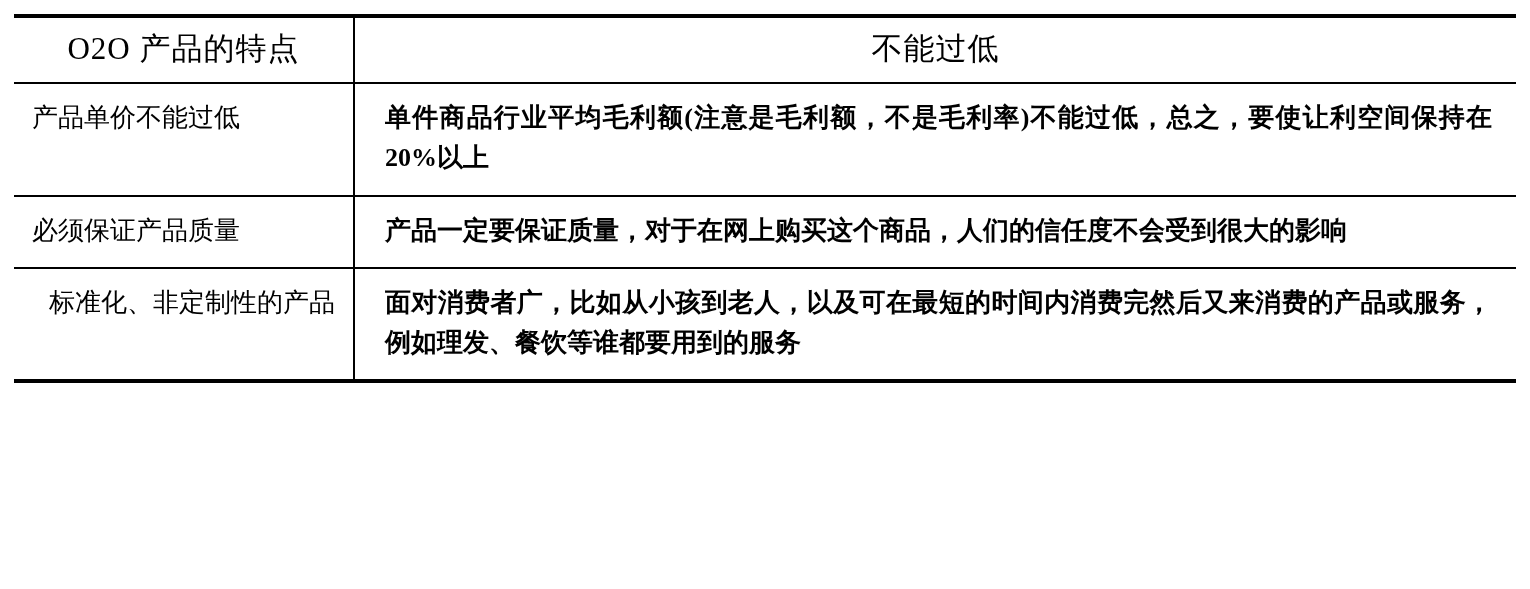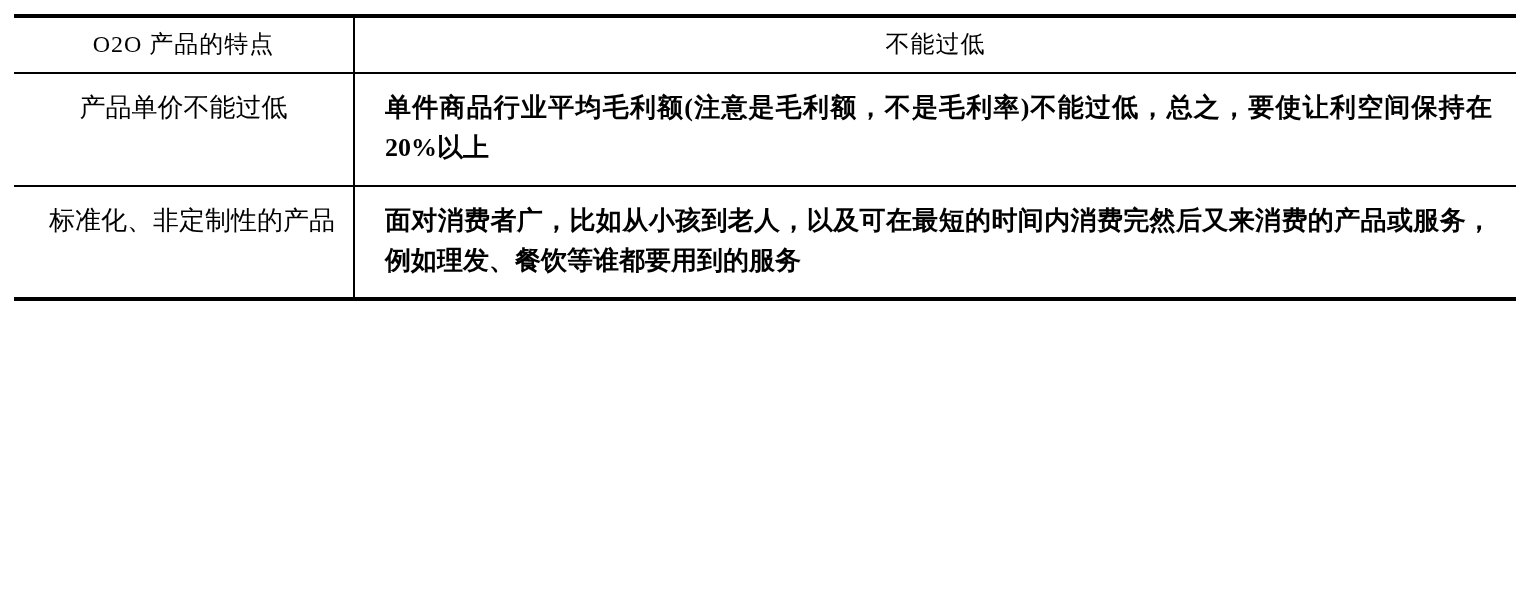--- a/index.html
+++ b/index.html
@@ -27,42 +27,42 @@
     margin-top: 14px;
   }
   table.spec-table col.col-feature { width: 340px; }
   table.spec-table col.col-desc { width: 1162px; }
 
   
   table.spec-table thead tr.header-row th {
     border-top: 4px solid #000;
     border-bottom: 2px solid #000;
     padding: 10px 0 12px 0;
-    font-size: 24px;
+    font-size: 31px;
     font-weight: normal;
     text-align: center;
     vertical-align: middle;
     letter-spacing: 1px;
   }
   table.spec-table thead tr.header-row th.th-feature {
     border-right: 2px solid #000;
   }
   table.spec-table tbody td {
     border-bottom: 2px solid #000;
     padding: 14px 0 16px 0;
     font-size: 26px;
     line-height: 1.55;
     vertical-align: top;
   }
   table.spec-table tbody tr:last-child td {
     border-bottom: 4px solid #000;
   }
   table.spec-table tbody td.cell-feature {
     border-right: 2px solid #000;
-    text-align: center;
+    text-align: left;
     padding-left: 18px;
     padding-right: 18px;
   }
   table.spec-table tbody td.cell-feature.align-left {
     text-align: right;
     padding-left: 34px;
   }
   table.spec-table tbody td.cell-desc {
     padding-left: 30px;
     padding-right: 24px;
@@ -95,20 +95,28 @@
     <tbody>
       <tr>
         <td class="cell-feature">
           <span class="feature-text">产品单价不能过低</span>
         </td>
         <td class="cell-desc">
           <span class="desc-text">单件商品行业平均毛利额(注意是毛利额，不是毛利率)不能过低，总之，要使让利空间保持在 20%以上</span>
         </td>
       </tr>
       <tr>
+        <td class="cell-feature">
+          <span class="feature-text">必须保证产品质量</span>
+        </td>
+        <td class="cell-desc">
+          <span class="desc-text">产品一定要保证质量，对于在网上购买这个商品，人们的信任度不会受到很大的影响</span>
+        </td>
+      </tr>
+      <tr>
         <td class="cell-feature align-left">
           <span class="feature-text">标准化、非定制性的产品</span>
         </td>
         <td class="cell-desc">
           <span class="desc-text">面对消费者广，比如从小孩到老人，以及可在最短的时间内消费完然后又来消费的产品或服务，例如理发、餐饮等谁都要用到的服务</span>
         </td>
       </tr>
     </tbody>
   </table>
 </div>

